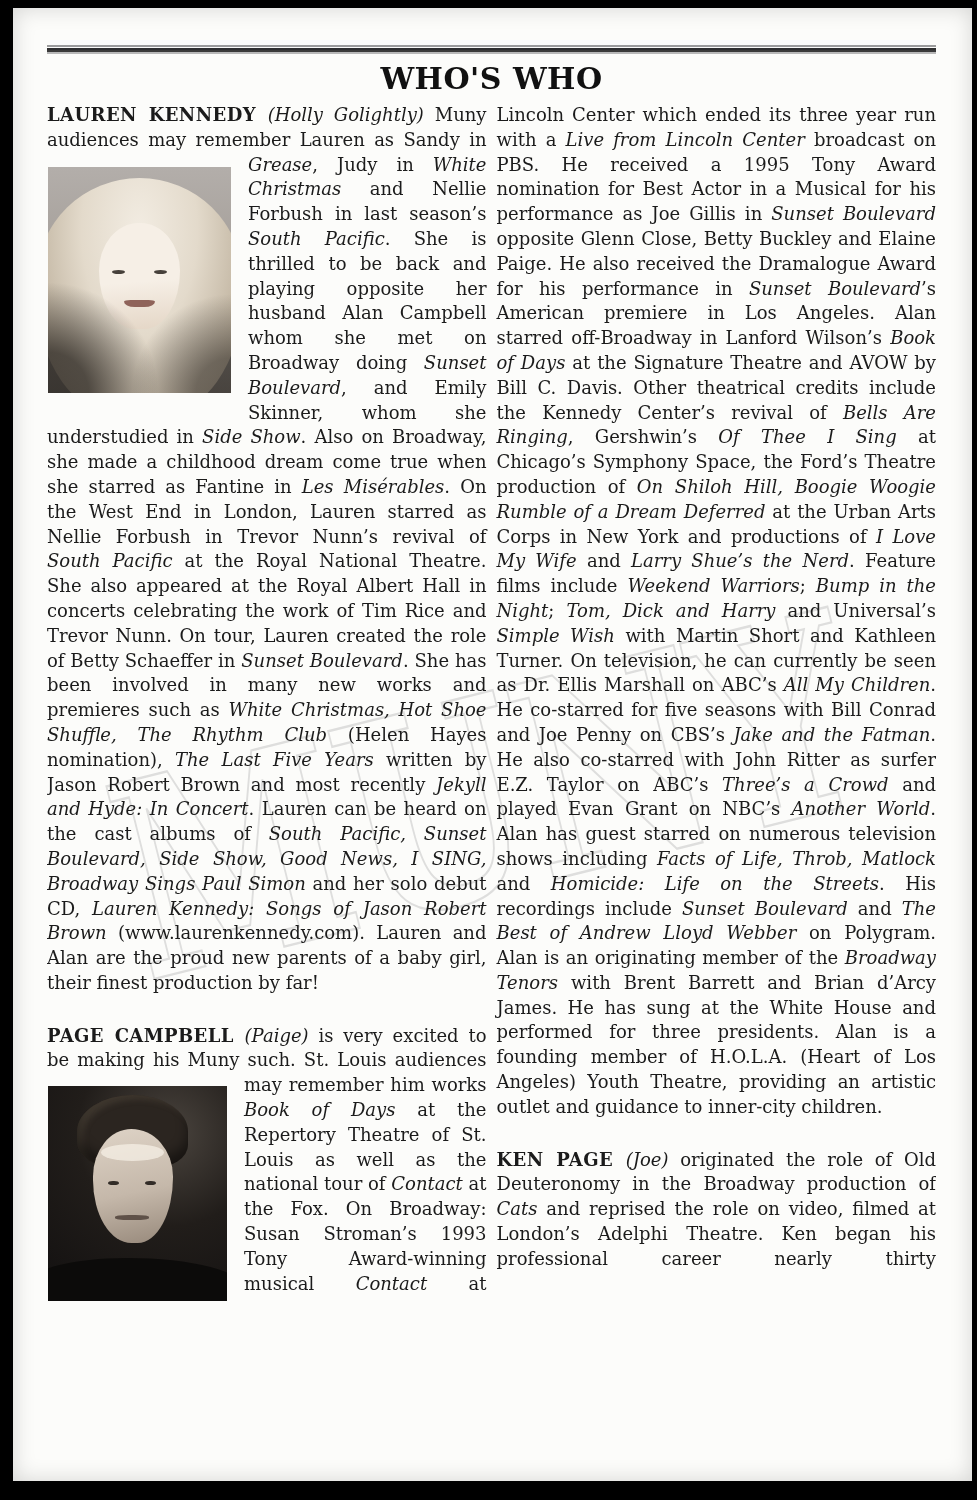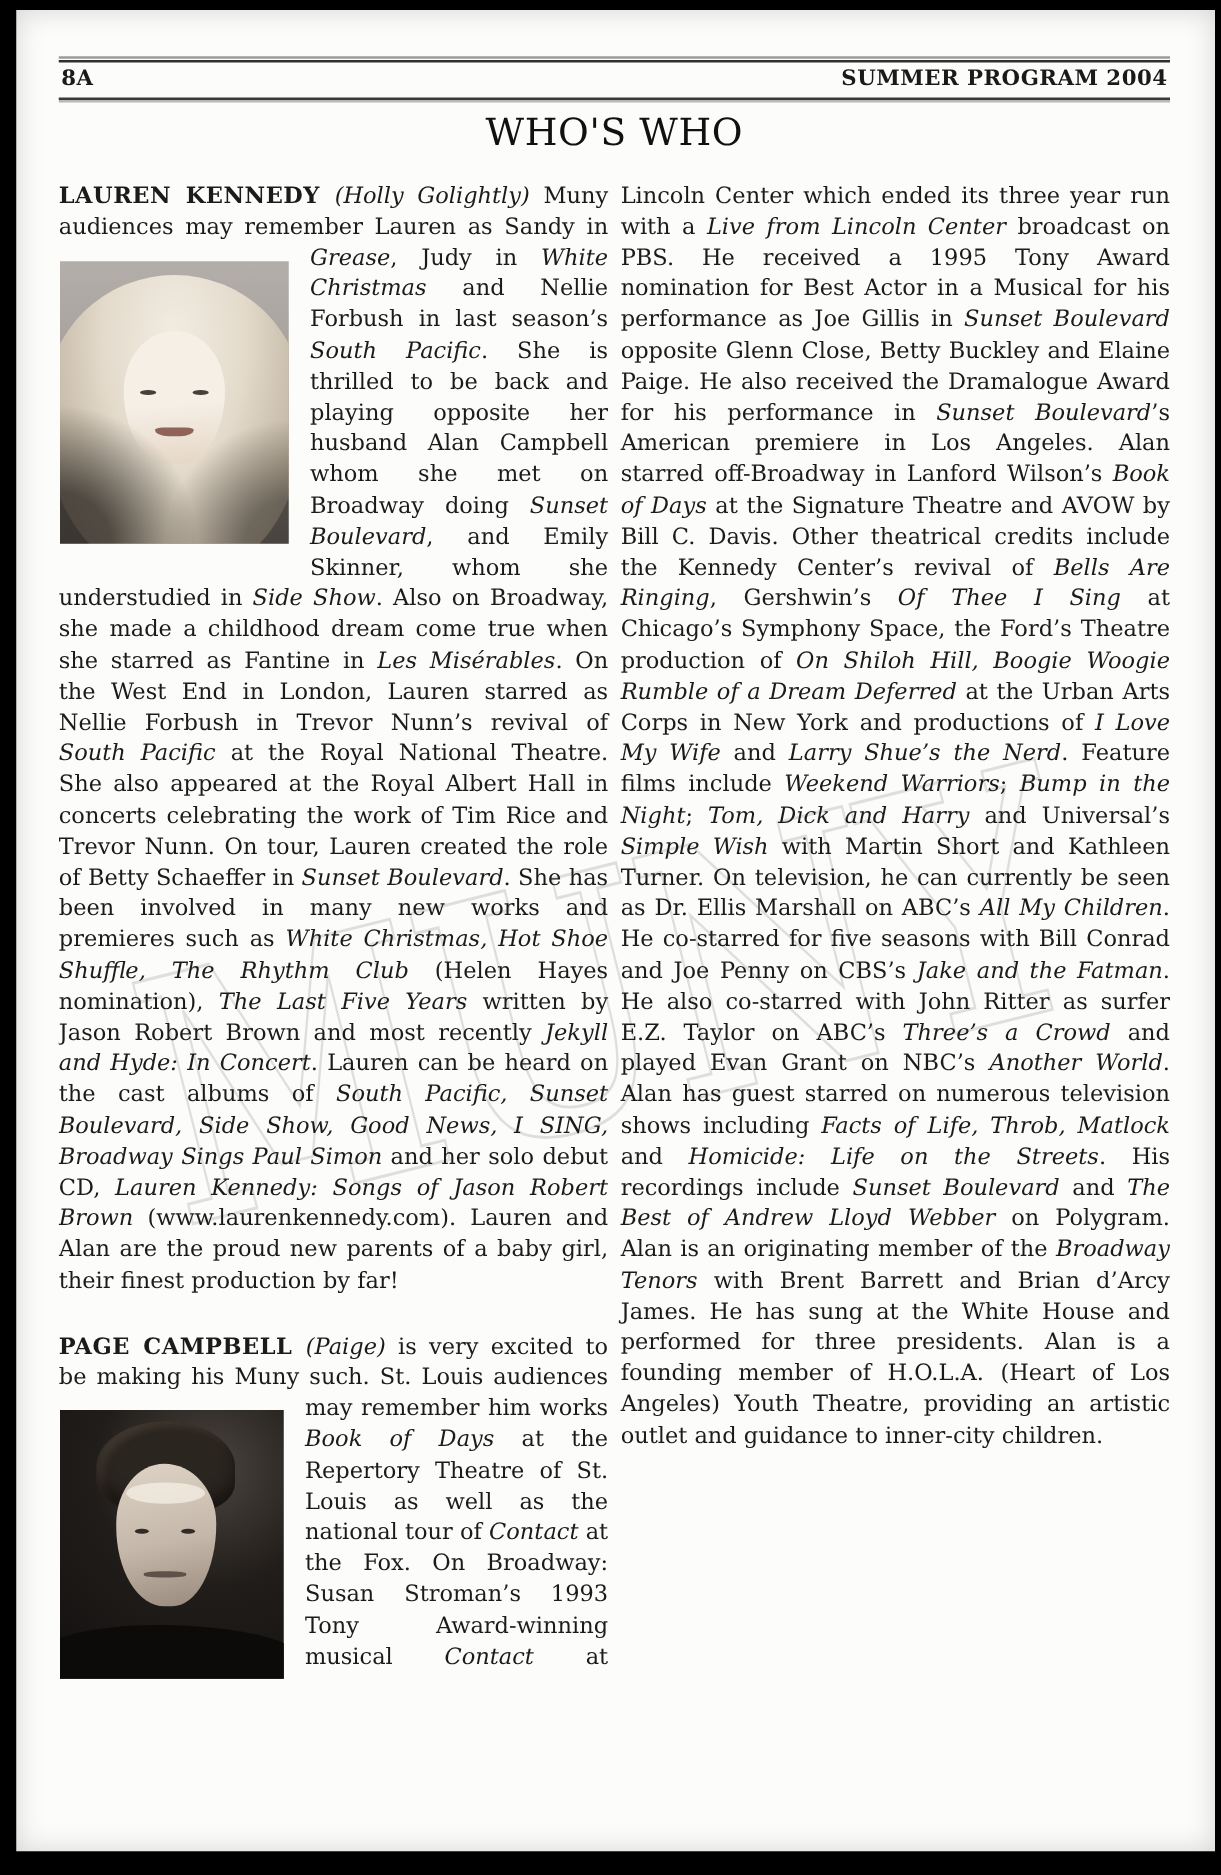--- a/index.html
+++ b/index.html
@@ -28,23 +28,23 @@
   .pheader-row {
     display: flex; justify-content: space-between; align-items: baseline;
     padding: 3px 2px 5px 2px;
   }
   .pheader-row .lbl {
     font-weight: bold; font-size: 17px; color: #1a1a1a; letter-spacing: .4px;
   }
 
   
   .title {
-    text-align: center; font-weight: normal; font-size: 30px;
+    text-align: center; font-weight: bold; font-size: 30px;
     letter-spacing: .5px; color: #111;
-    margin: 9px 0 21px 0;
+    margin: 9px 0 7px 0;
   }
 
   
   .columns {
     display: flex; gap: 10px;
     height: 1324px; overflow: hidden;
     margin-top: 4px;
   }
   .col { flex: 1 1 0; min-width: 0; }
   .para {
@@ -137,24 +137,20 @@
   <div class="paper">
 
     <svg class="watermark" viewBox="0 0 830 660" xmlns="http://www.w3.org/2000/svg" aria-hidden="true">
       <text x="415" y="430" text-anchor="middle" font-size="272" textLength="750" lengthAdjust="spacingAndGlyphs" transform="rotate(-14 415 340)">MUNY</text>
     </svg>
 
     <div class="content">
 
       <div class="pheader">
         <div class="rule-a"></div>
-        <div class="pheader-row">
-          <span class="lbl">8A</span>
-          <span class="lbl">SUMMER PROGRAM 2004</span>
-        </div>
         <div class="rule-b"></div>
       </div>
 
       <div class="title">WHO'S WHO</div>
 
       <div class="columns">
         <div class="col">
           <p class="para"><b>LAUREN KENNEDY </b><i>(Holly Golightly) </i><span>Muny audiences may remember Lauren as </span>
   <span class="photo lauren">
     <span class="hair"></span>
@@ -173,18 +169,19 @@
       <span class="eye l"></span>
       <span class="eye r"></span>
       <span class="mouth"></span>
     </span>
     <span class="body"></span>
   </span>
 <span>audiences may remember him works </span><i>Book of Days</i><span> at the Repertory Theatre of St. Louis as well as the national tour of </span><i>Contact</i><span> at the Fox. On Broadway: Susan Stroman’s 1993 Tony Award-winning musical </span><i>Contact</i><span> at</span></p>
         </div>
         <div class="col">
           <p class="para"><span>Lincoln Center which ended its three year run with a </span><i>Live from Lincoln Center</i><span> broadcast on PBS. He received a 1995 Tony Award nomination for Best Actor in a Musical for his performance as Joe Gillis in </span><i>Sunset Boulevard</i><span> opposite Glenn Close, Betty Buckley and Elaine Paige. He also received the Dramalogue Award for his performance in </span><i>Sunset Boulevard</i><span>’s American premiere in Los Angeles. Alan starred off-Broadway in Lanford Wilson’s </span><i>Book of Days</i><span> at the Signature Theatre and AVOW by Bill C. Davis. Other theatrical credits include the Kennedy Center’s revival of </span><i>Bells Are Ringing</i><span>, Gershwin’s </span><i>Of Thee I Sing</i><span> at Chicago’s Symphony Space, the Ford’s Theatre production of </span><i>On Shiloh Hill, Boogie Woogie Rumble of a Dream Deferred</i><span> at the Urban Arts Corps in New York and productions of </span><i>I Love My Wife</i><span> and </span><i>Larry Shue’s the Nerd</i><span>. Feature films include </span><i>Weekend Warriors</i><span>; </span><i>Bump in the Night</i><span>; </span><i>Tom, Dick and Harry</i><span> and Universal’s </span><i>Simple Wish</i><span> with Martin Short and Kathleen Turner. On television, he can currently be seen as Dr. Ellis Marshall on ABC’s </span><i>All My Children</i><span>. He co-starred for five seasons with Bill Conrad and Joe Penny on CBS’s </span><i>Jake and the Fatman</i><span>. He also co-starred with John Ritter as surfer E.Z. Taylor on ABC’s </span><i>Three’s a Crowd</i><span> and played Evan Grant on NBC’s </span><i>Another World</i><span>. Alan has guest starred on numerous television shows including </span><i>Facts of Life, Throb, Matlock</i><span> and </span><i>Homicide: Life on the Streets</i><span>. His recordings include </span><i>Sunset Boulevard</i><span> and </span><i>The Best of Andrew Lloyd Webber</i><span> on Polygram. Alan is an originating member of the </span><i>Broadway Tenors</i><span> with Brent Barrett and Brian d’Arcy James. He has sung at the White House and performed for three presidents. Alan is a founding member of H.O.L.A. (Heart of Los Angeles) Youth Theatre, providing an artistic outlet and guidance to inner-city children.</span></p>
+          <p class="para runon"><b>KEN PAGE </b><i>(Joe)</i><span> originated the role of Old Deuteronomy in the Broadway production of </span><i>Cats</i><span> and reprised the role on video, filmed at London’s Adelphi Theatre. Ken began his professional career nearly thirty</span></p>
         </div>
       </div>
 
     </div>
   </div>
 </div>
 
 </body></html>

